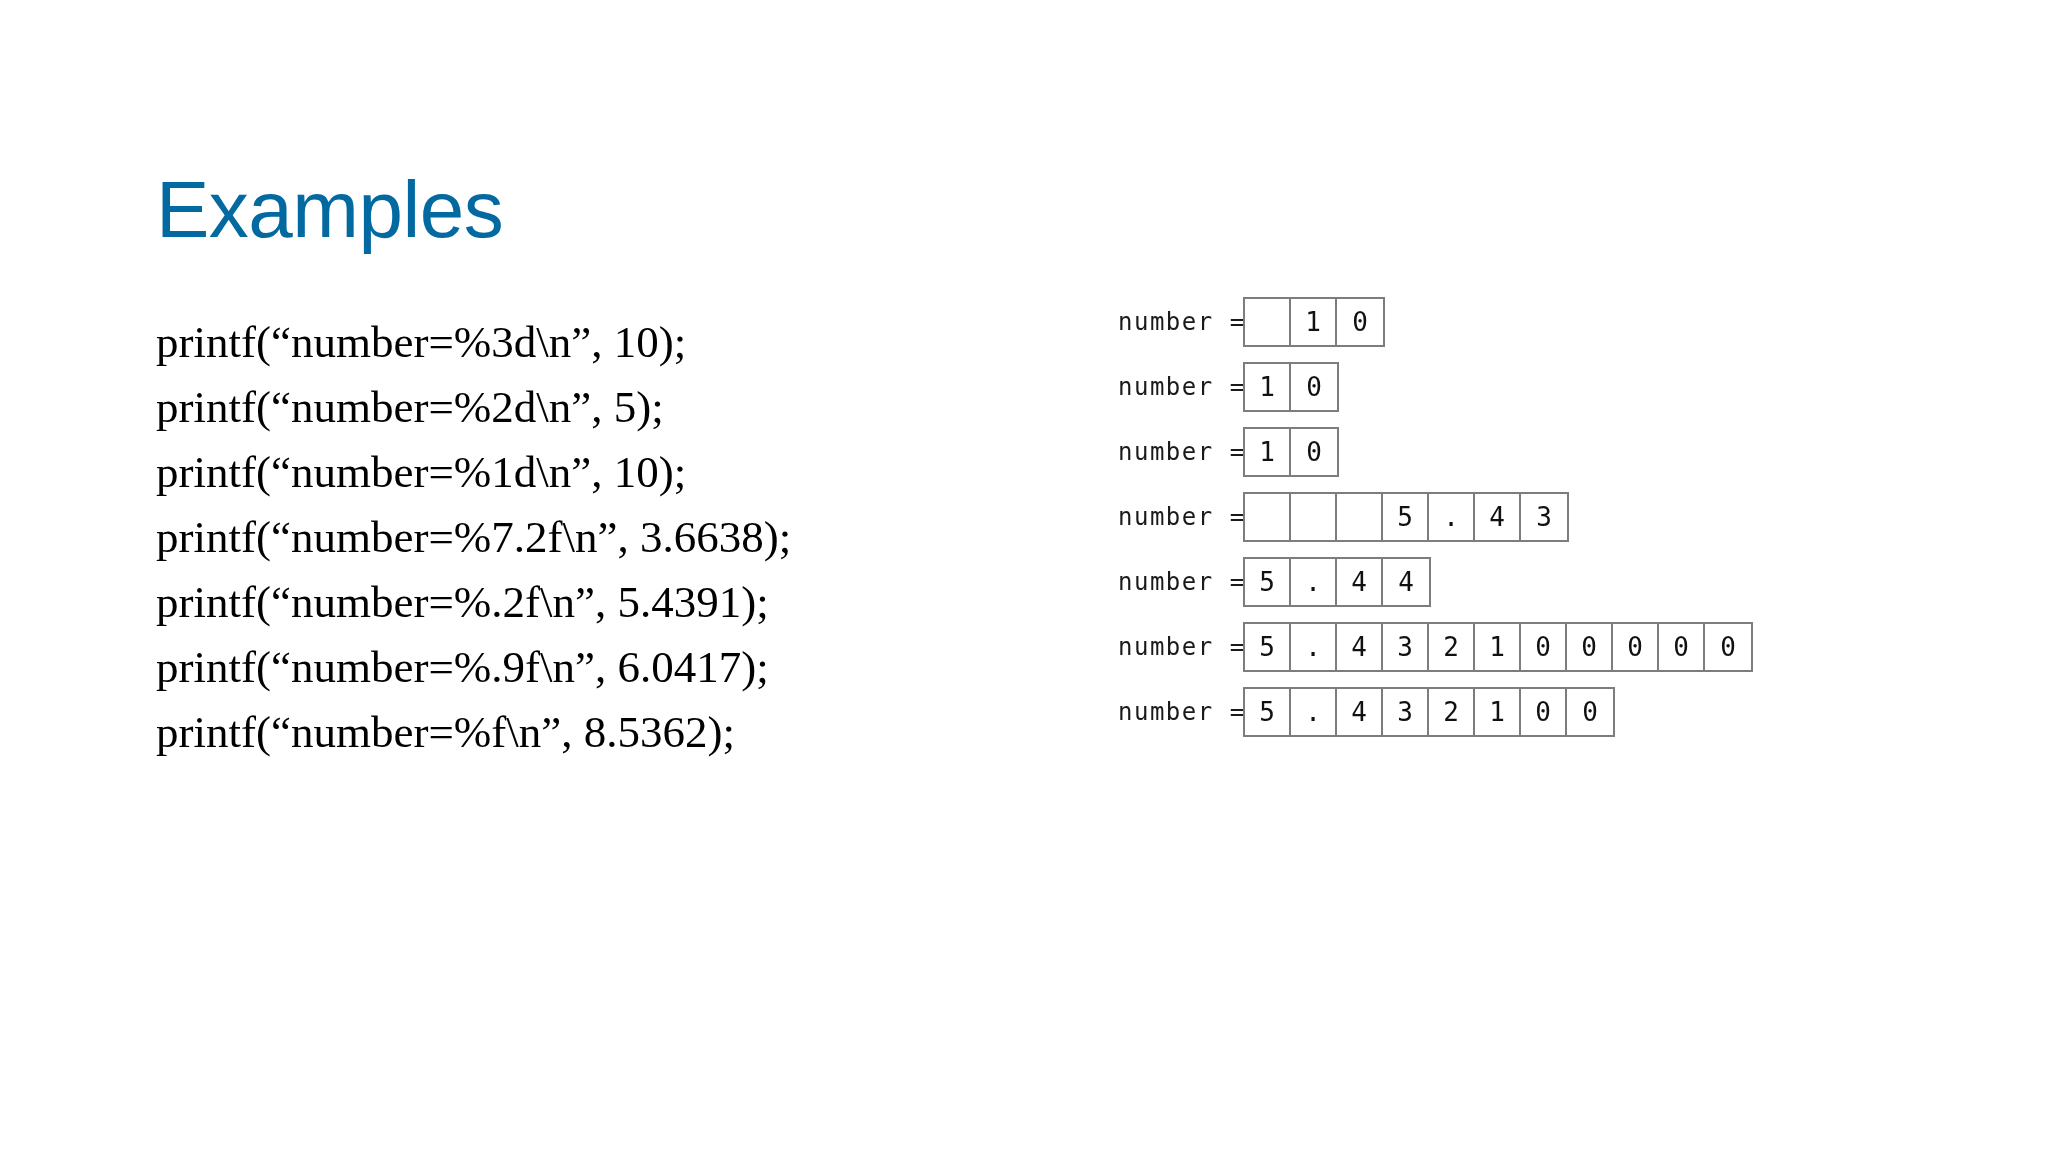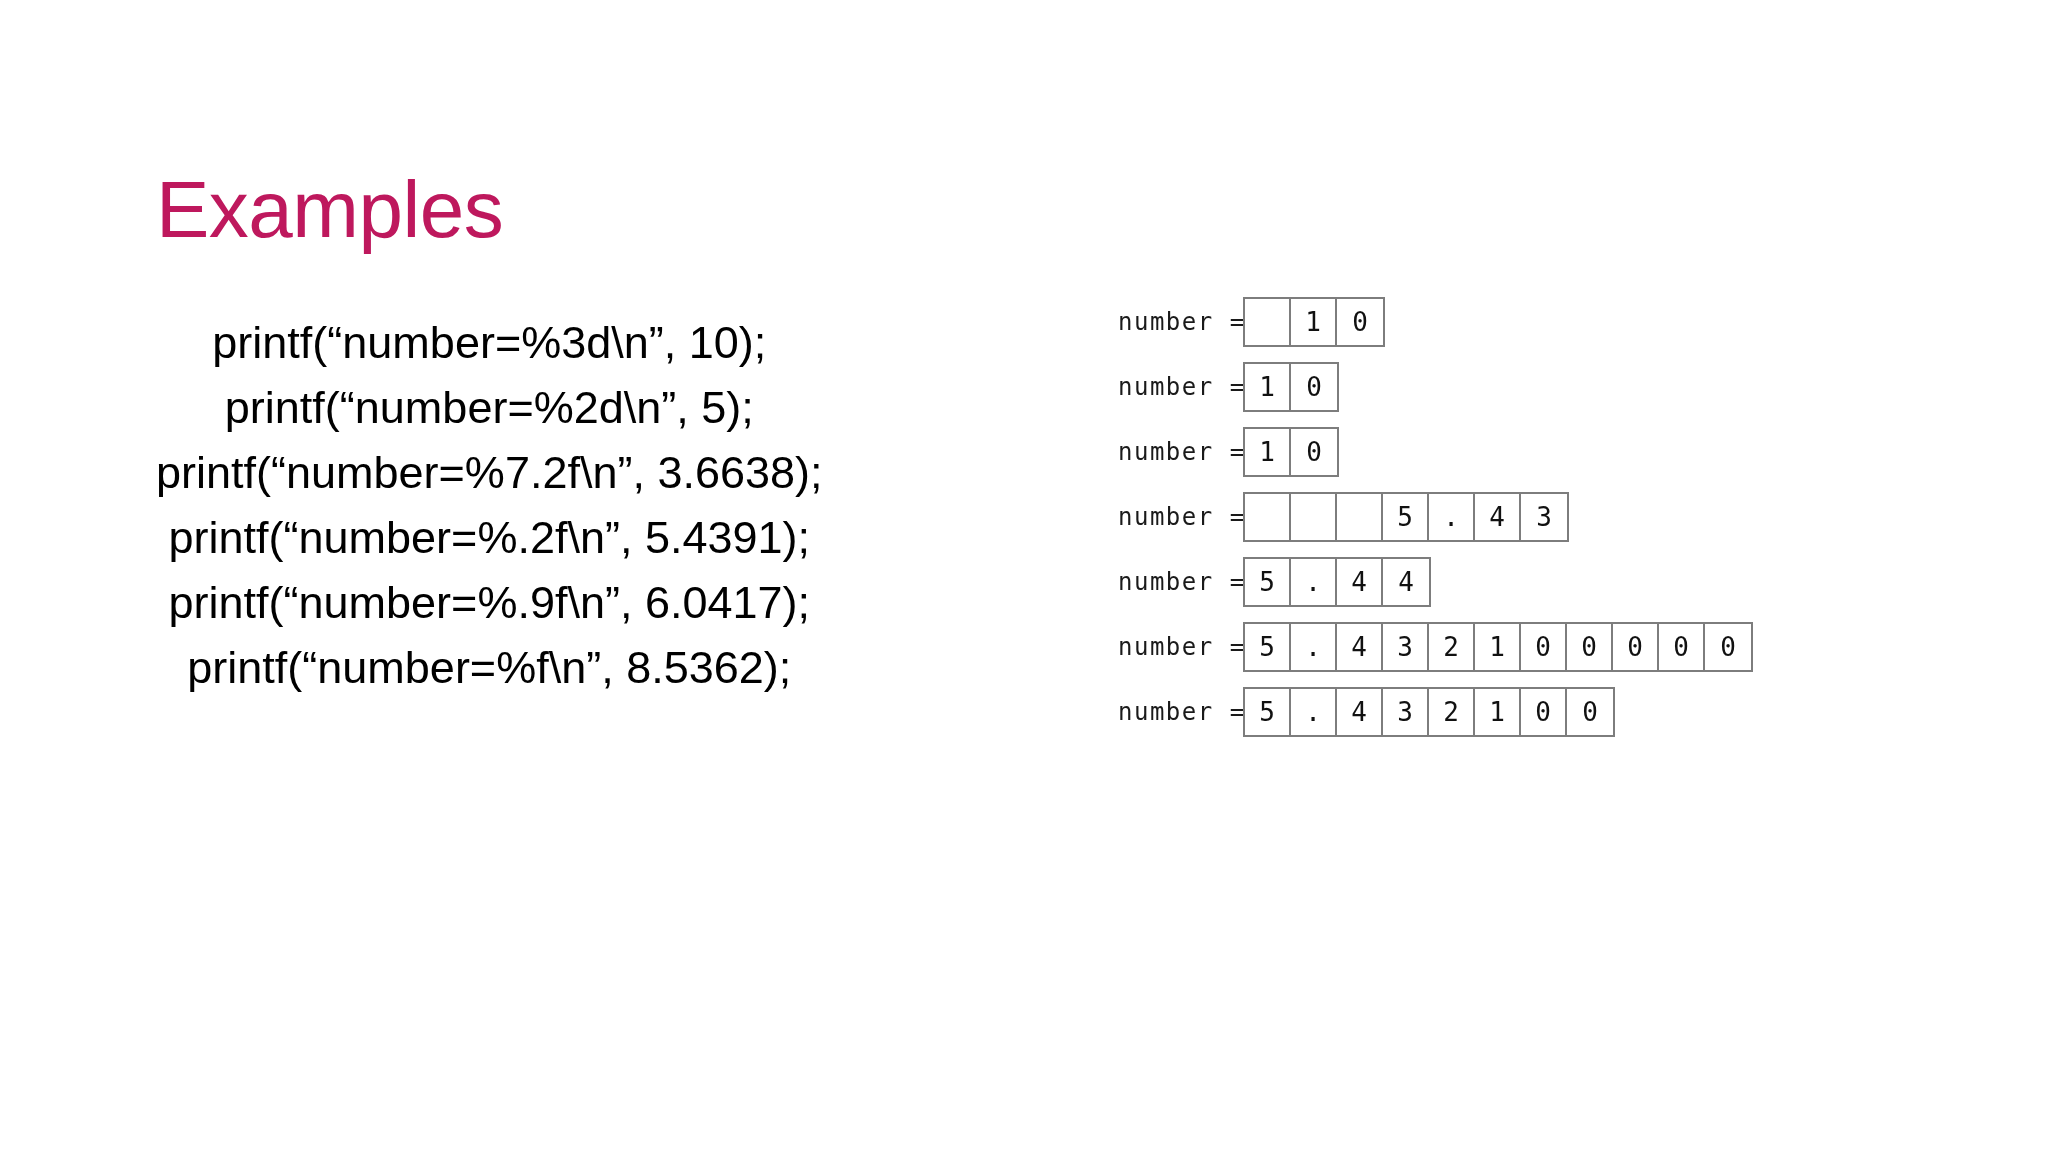--- a/index.html
+++ b/index.html
@@ -22,37 +22,36 @@
 
   
   #slide-title {
     position: absolute;
     left: 156px;
     top: 112px;
     font-family: "Liberation Sans", sans-serif;
     font-size: 80px;
     font-weight: 300;
     letter-spacing: -0.5px;
-    color: #be185d;
+    color: #0369a1;
     line-height: 1.1;
     white-space: nowrap;
   }
 
   
   #code-block {
     position: absolute;
     left: 156px;
     top: 310px;
-    font-family: Liberation Sans, sans-serif;
+    font-family: Liberation Serif, serif;
     font-size: 45px;
     font-weight: 400;
     color: #000000;
     line-height: 65px;
     white-space: nowrap;
-    text-align: center;
   }
   #code-block .code-line {
     display: block;
     height: 65px;
   }
 
   
   #diagram {
     position: absolute;
     left: 1118px;
@@ -105,20 +104,21 @@
 </head>
 <body>
 
 <div id="slide">
 
   <h1 id="slide-title">Examples</h1>
 
   <div id="code-block">
       <span class="code-line">printf(“number=%3d\n”, 10);</span>
       <span class="code-line">printf(“number=%2d\n”, 5);</span>
+      <span class="code-line">printf(“number=%1d\n”, 10);</span>
       <span class="code-line">printf(“number=%7.2f\n”, 3.6638);</span>
       <span class="code-line">printf(“number=%.2f\n”, 5.4391);</span>
       <span class="code-line">printf(“number=%.9f\n”, 6.0417);</span>
       <span class="code-line">printf(“number=%f\n”, 8.5362);</span>
     </div>
 
   <div id="diagram">
       <div class="diagram-row">
         <span class="row-label">number =</span>
         <div class="cells">

